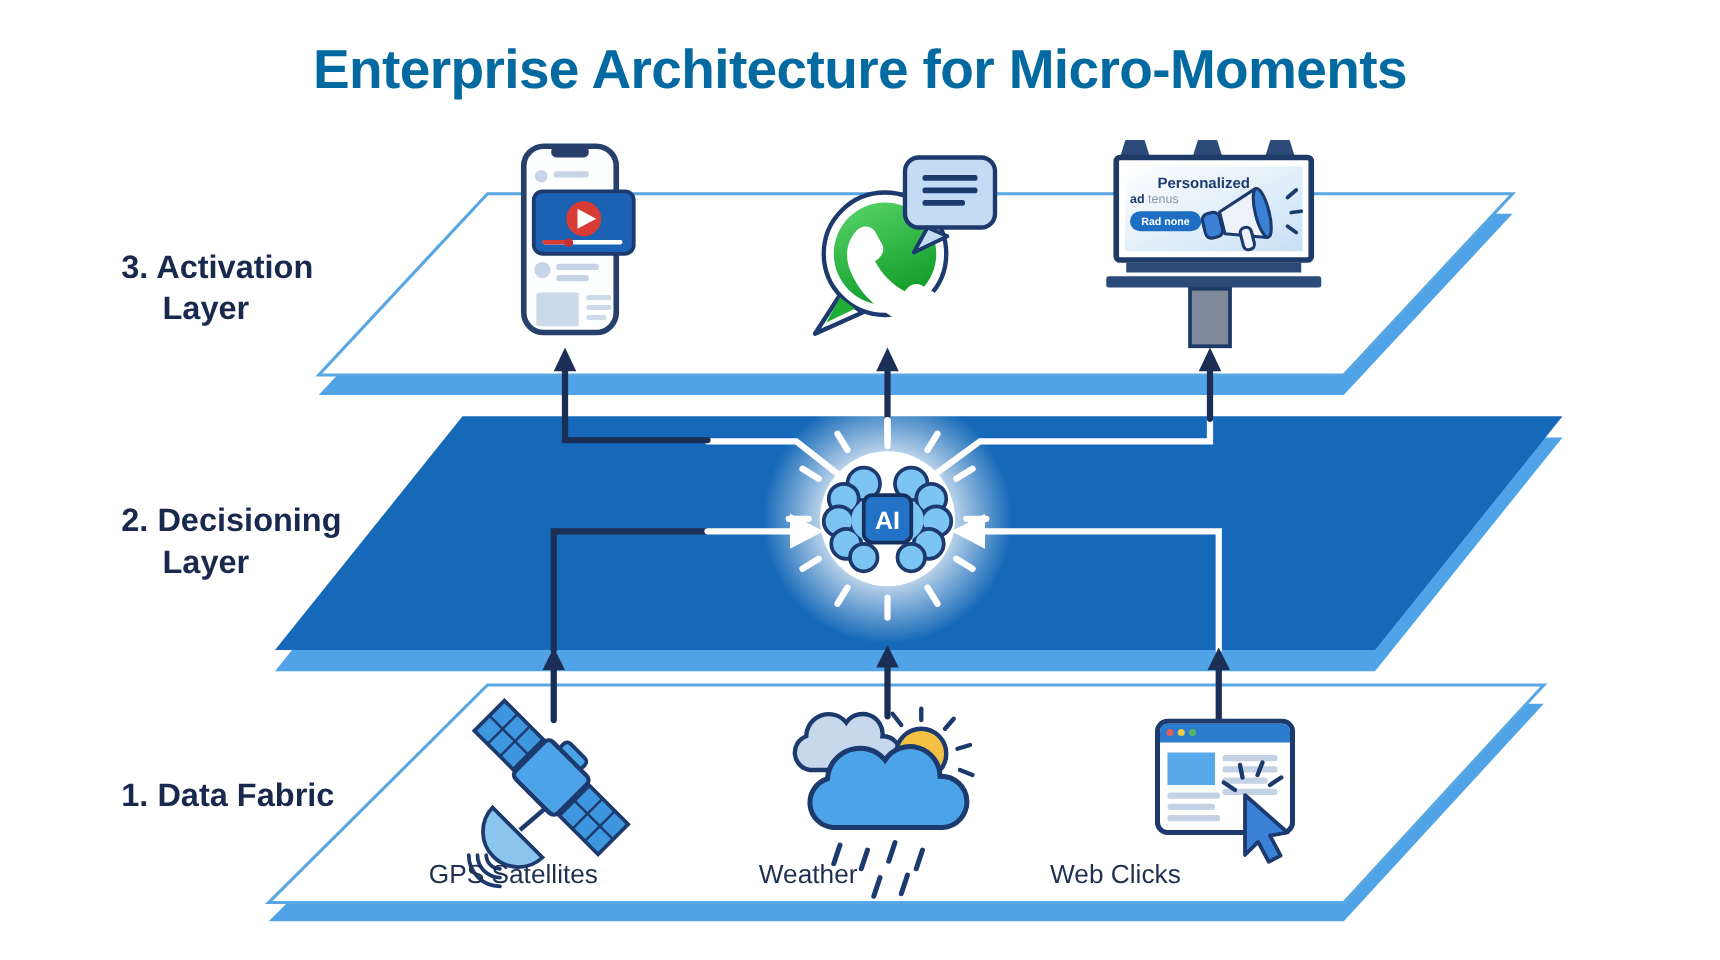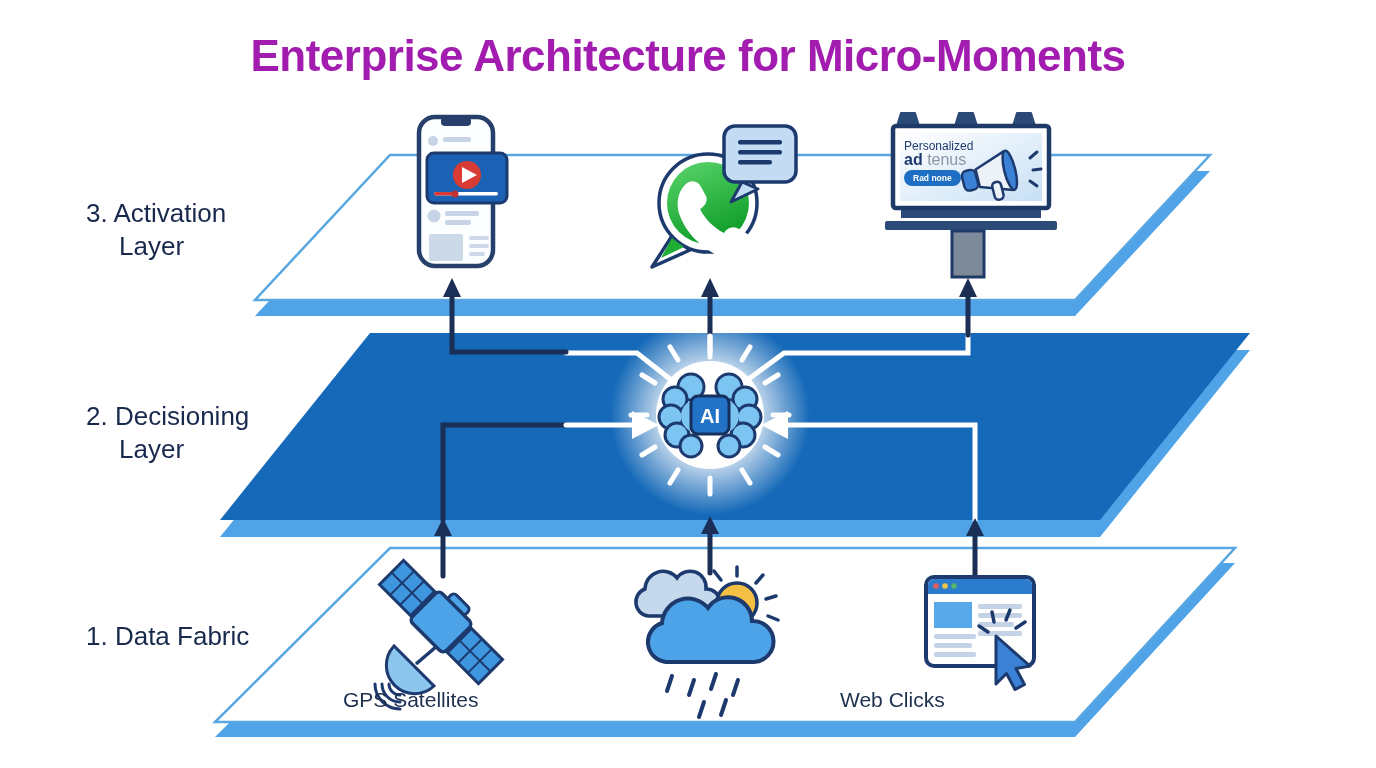--- a/index.html
+++ b/index.html
@@ -1,34 +1,34 @@
 <!DOCTYPE html>
 <html><head>
 <meta charset="utf-8">
 <style>
   html,body{margin:0;padding:0;background:#e8e8e8;}
   .stage{position:relative;width:1376px;height:768px;background:#ffffff;overflow:hidden;
          font-family:"Liberation Sans", sans-serif;}
   .stage svg{position:absolute;left:0;top:0;}
   .overlay{position:absolute;}
   .title{left:0;right:0;top:31px;text-align:center;font-size:44px;font-weight:700;
-         color:#a21caf;letter-spacing:-0.5px;}
-  .layer-label{font-size:26px;font-weight:400;color:#19294d;line-height:33px;}
+         color:#0369a1;letter-spacing:-0.5px;}
+  .layer-label{font-size:26px;font-weight:700;color:#19294d;line-height:33px;margin-left:11px;}
   .layer-label .indent{padding-left:33px;}
   .ll-activation{left:86px;top:197px;}
   .ll-decisioning{left:86px;top:400px;}
   .ll-fabric{left:86px;top:620px;}
   .rtim{left:457px;top:481px;width:500px;text-align:center;font-size:22px;color:#eef5fc;}
   .src-label{top:688px;width:200px;text-align:left;font-size:21px;color:#1e3050;}
   .src-gps{left:343px;}
   .src-weather{left:607px;}
   .src-web{left:840px;}
   .bb-copy{left:904px;top:139px;width:88px;}
-  .bb-line1{font-size:12px;font-weight:400;color:#1d3a6e;line-height:14px;}
-  .bb-line2{font-size:16px;color:#8b97a6;line-height:14px;}
+  .bb-line1{font-size:12px;font-weight:700;color:#1d3a6e;line-height:14px;margin-left:22px;}
+  .bb-line2{font-size:10px;color:#8b97a6;line-height:14px;}
   .bb-line2 .b{font-weight:700;color:#1d3a6e;}
   .bb-btn{display:inline-block;margin-top:2px;background:#1e6fc4;color:#fff;
           font-size:8.5px;font-weight:700;padding:3px 9px;border-radius:9px;}
   .ai-text{font-size:20px;font-weight:700;fill:#ffffff;text-anchor:middle;
            font-family:"Liberation Sans", sans-serif;}
 </style>
 </head>
 <body>
 
 <div class="stage">
@@ -281,15 +281,16 @@
 </div>
 
 
 <div class="overlay bb-copy">
   <div class="bb-line1">Personalized</div>
   <div class="bb-line2"><span class="b">ad</span> <span>tenus</span></div>
   <div class="bb-btn">Rad none</div>
 </div>
 
 <div class="overlay src-label src-gps">GPS Satellites</div>
+<div class="overlay src-label src-weather">Weather</div>
 <div class="overlay src-label src-web">Web Clicks</div>
 
 </div>
 
 </body></html>

